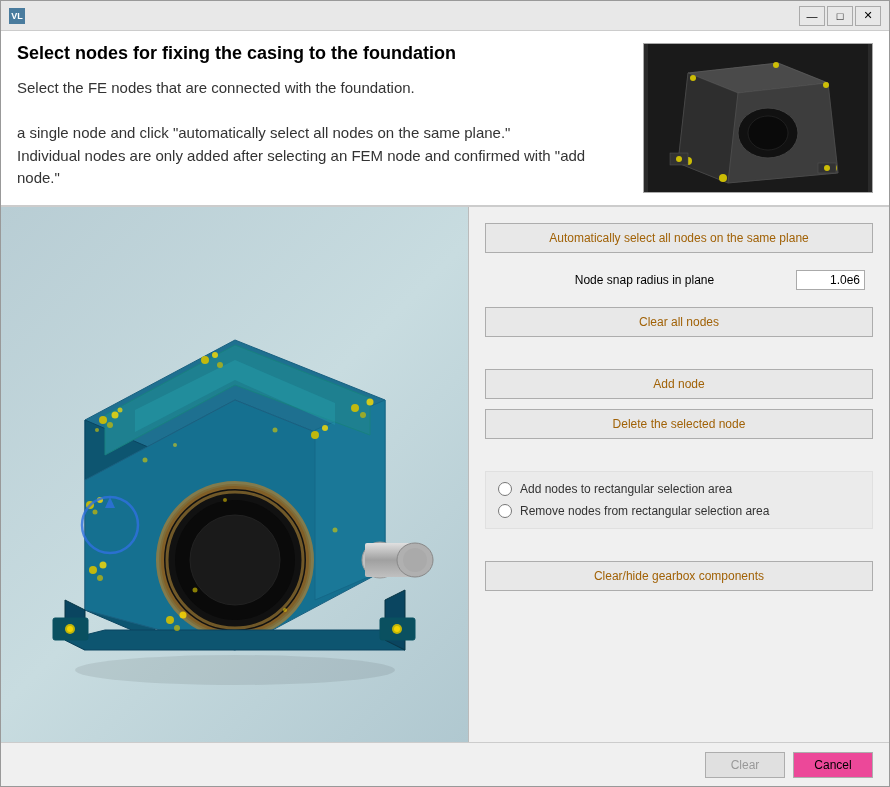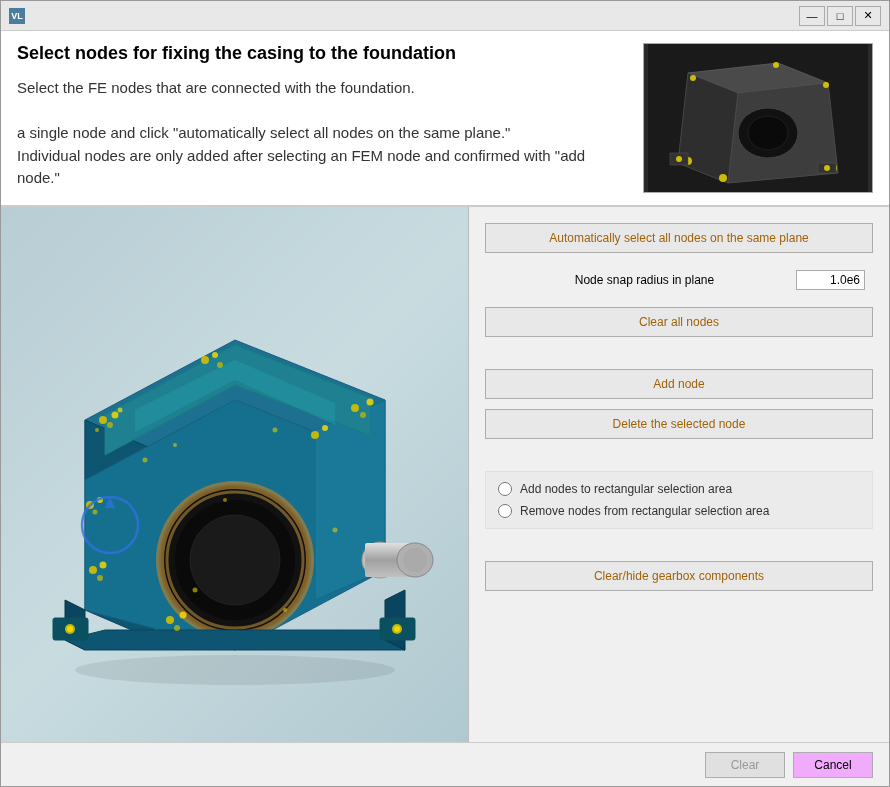--- a/index.html
+++ b/index.html
@@ -216,21 +216,21 @@
       align-items: center;
       justify-content: flex-end;
       padding: 0 16px;
       gap: 8px;
       flex-shrink: 0;
     }
     .bottom-btn {
       width: 80px;
       height: 26px;
       border: 1px solid #adadad;
-      background: #f0abfc;
+      background: #ec4899;
       cursor: pointer;
       font-size: 12px;
       text-align: center;
     }
     .bottom-btn.finish {
       background: #e0e0e0;
       color: #999;
       cursor: default;
     }
 

